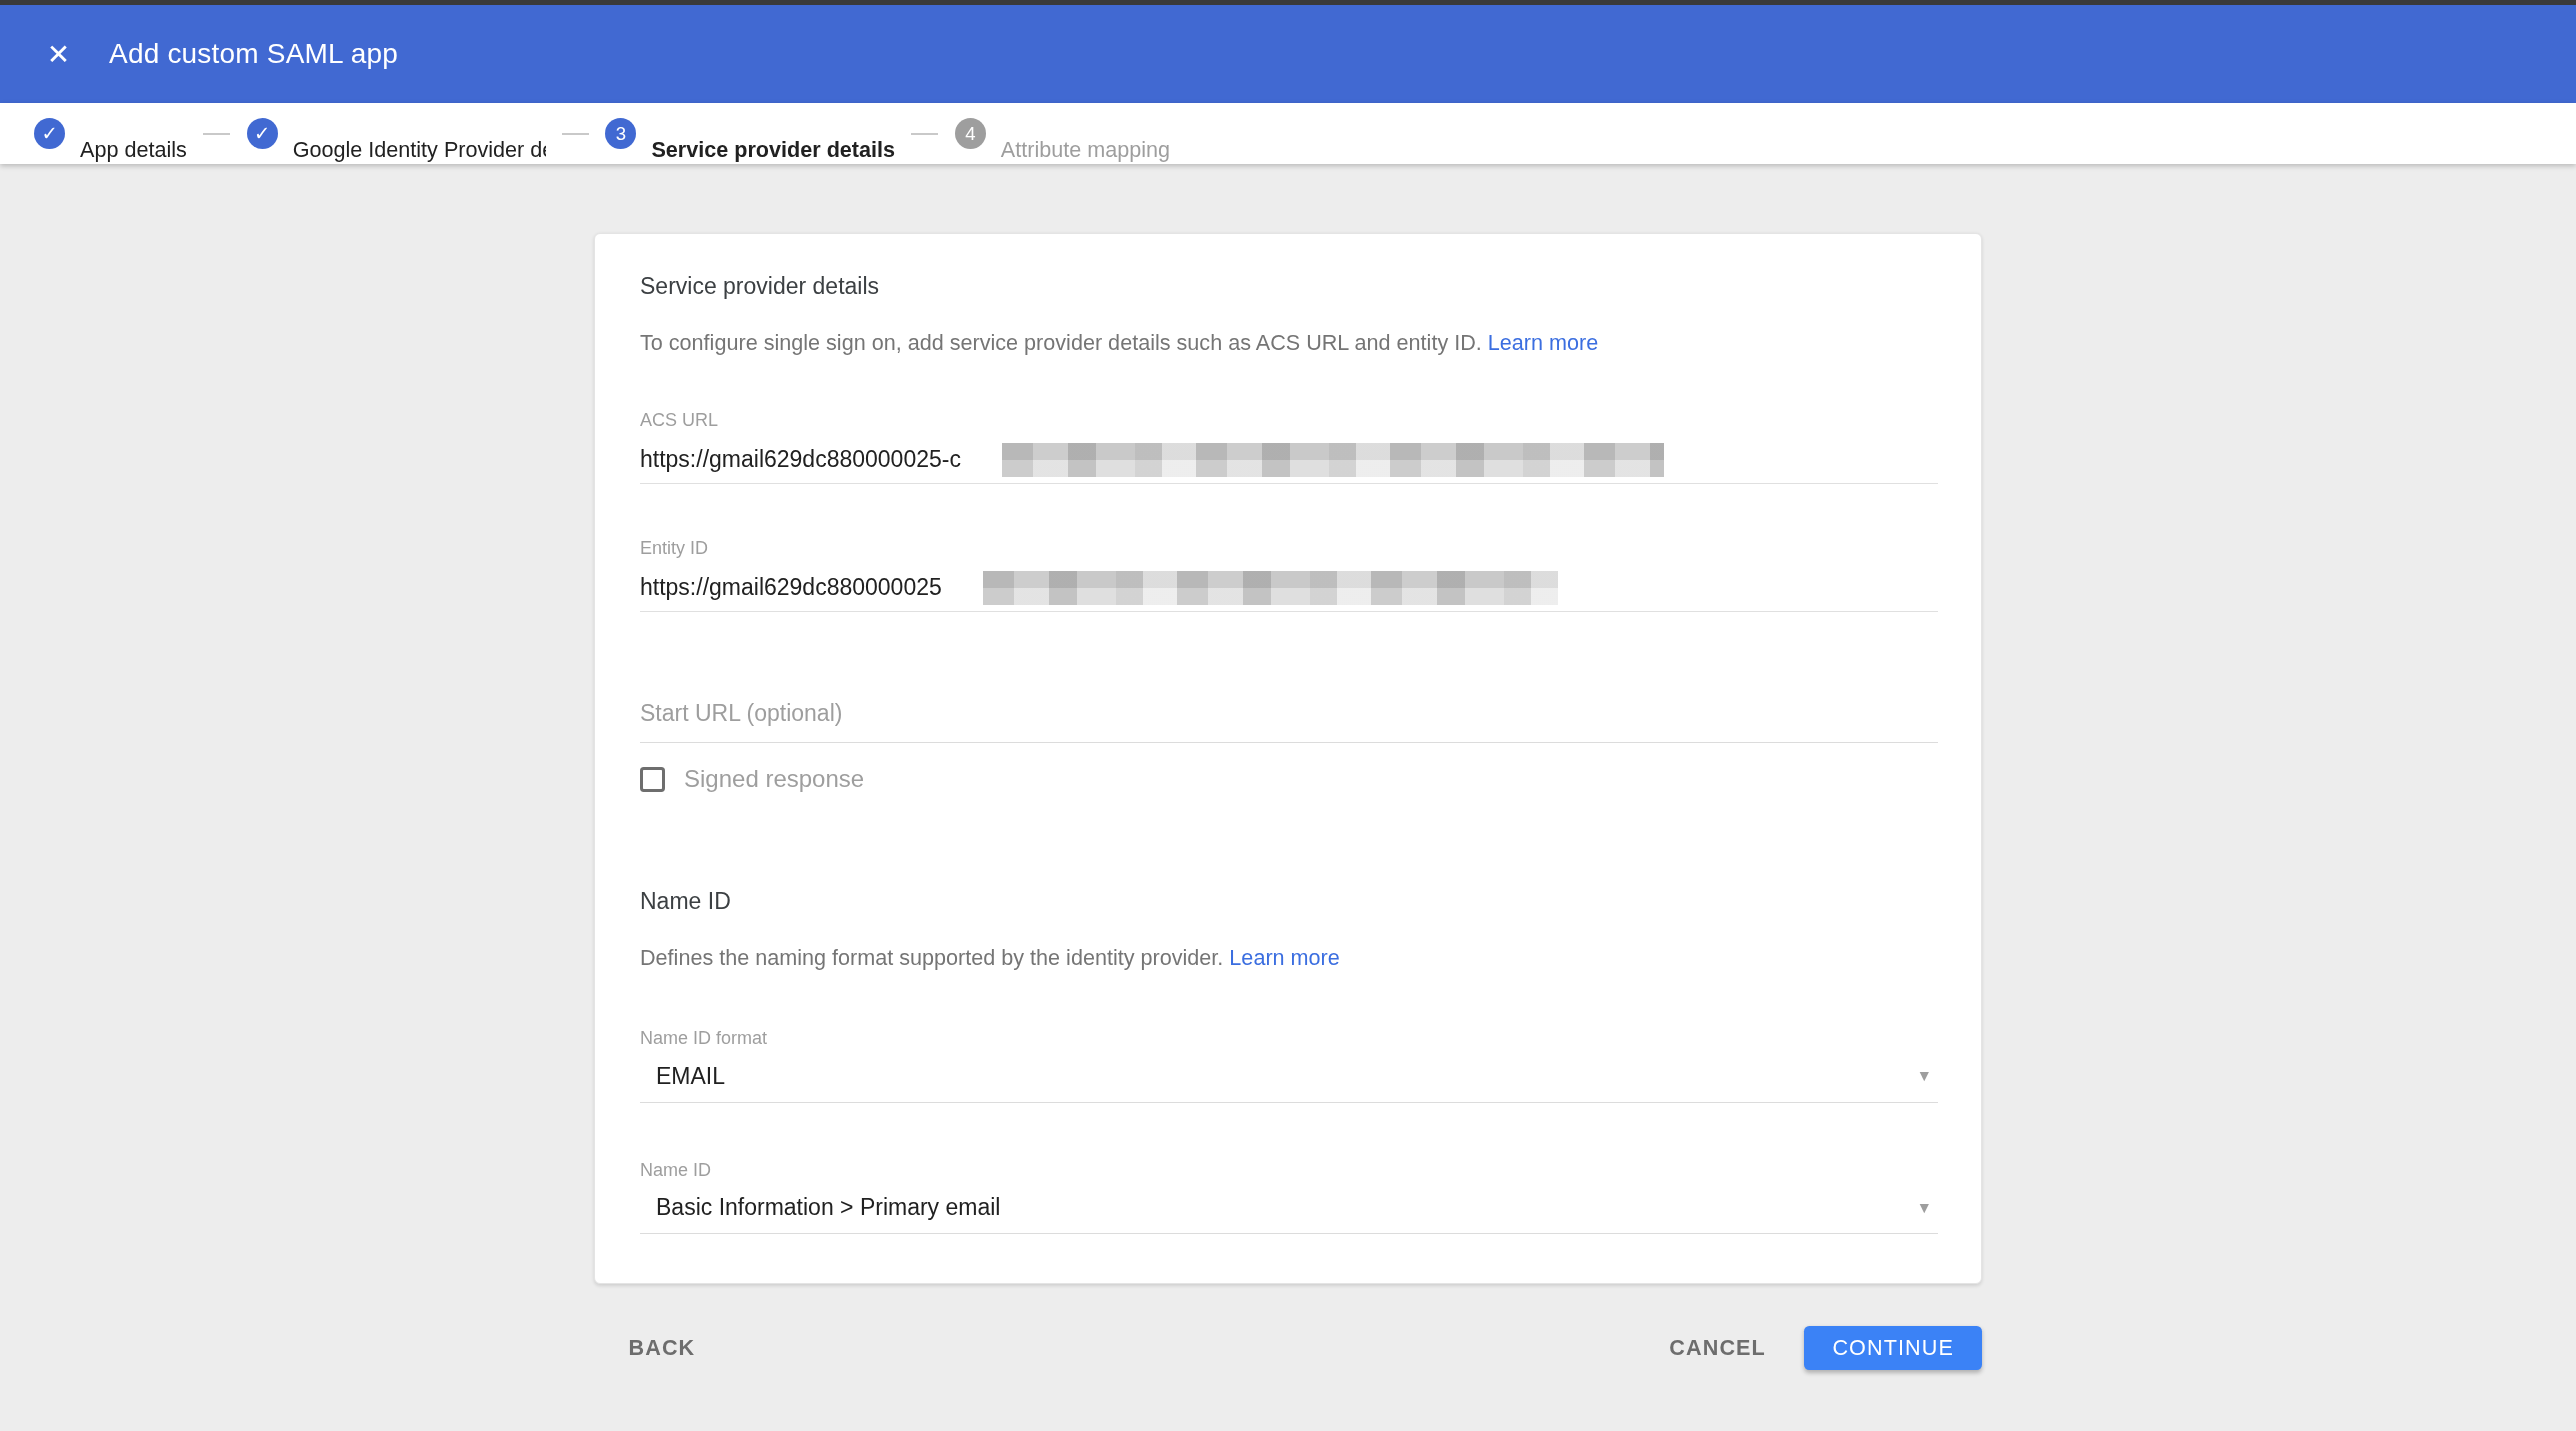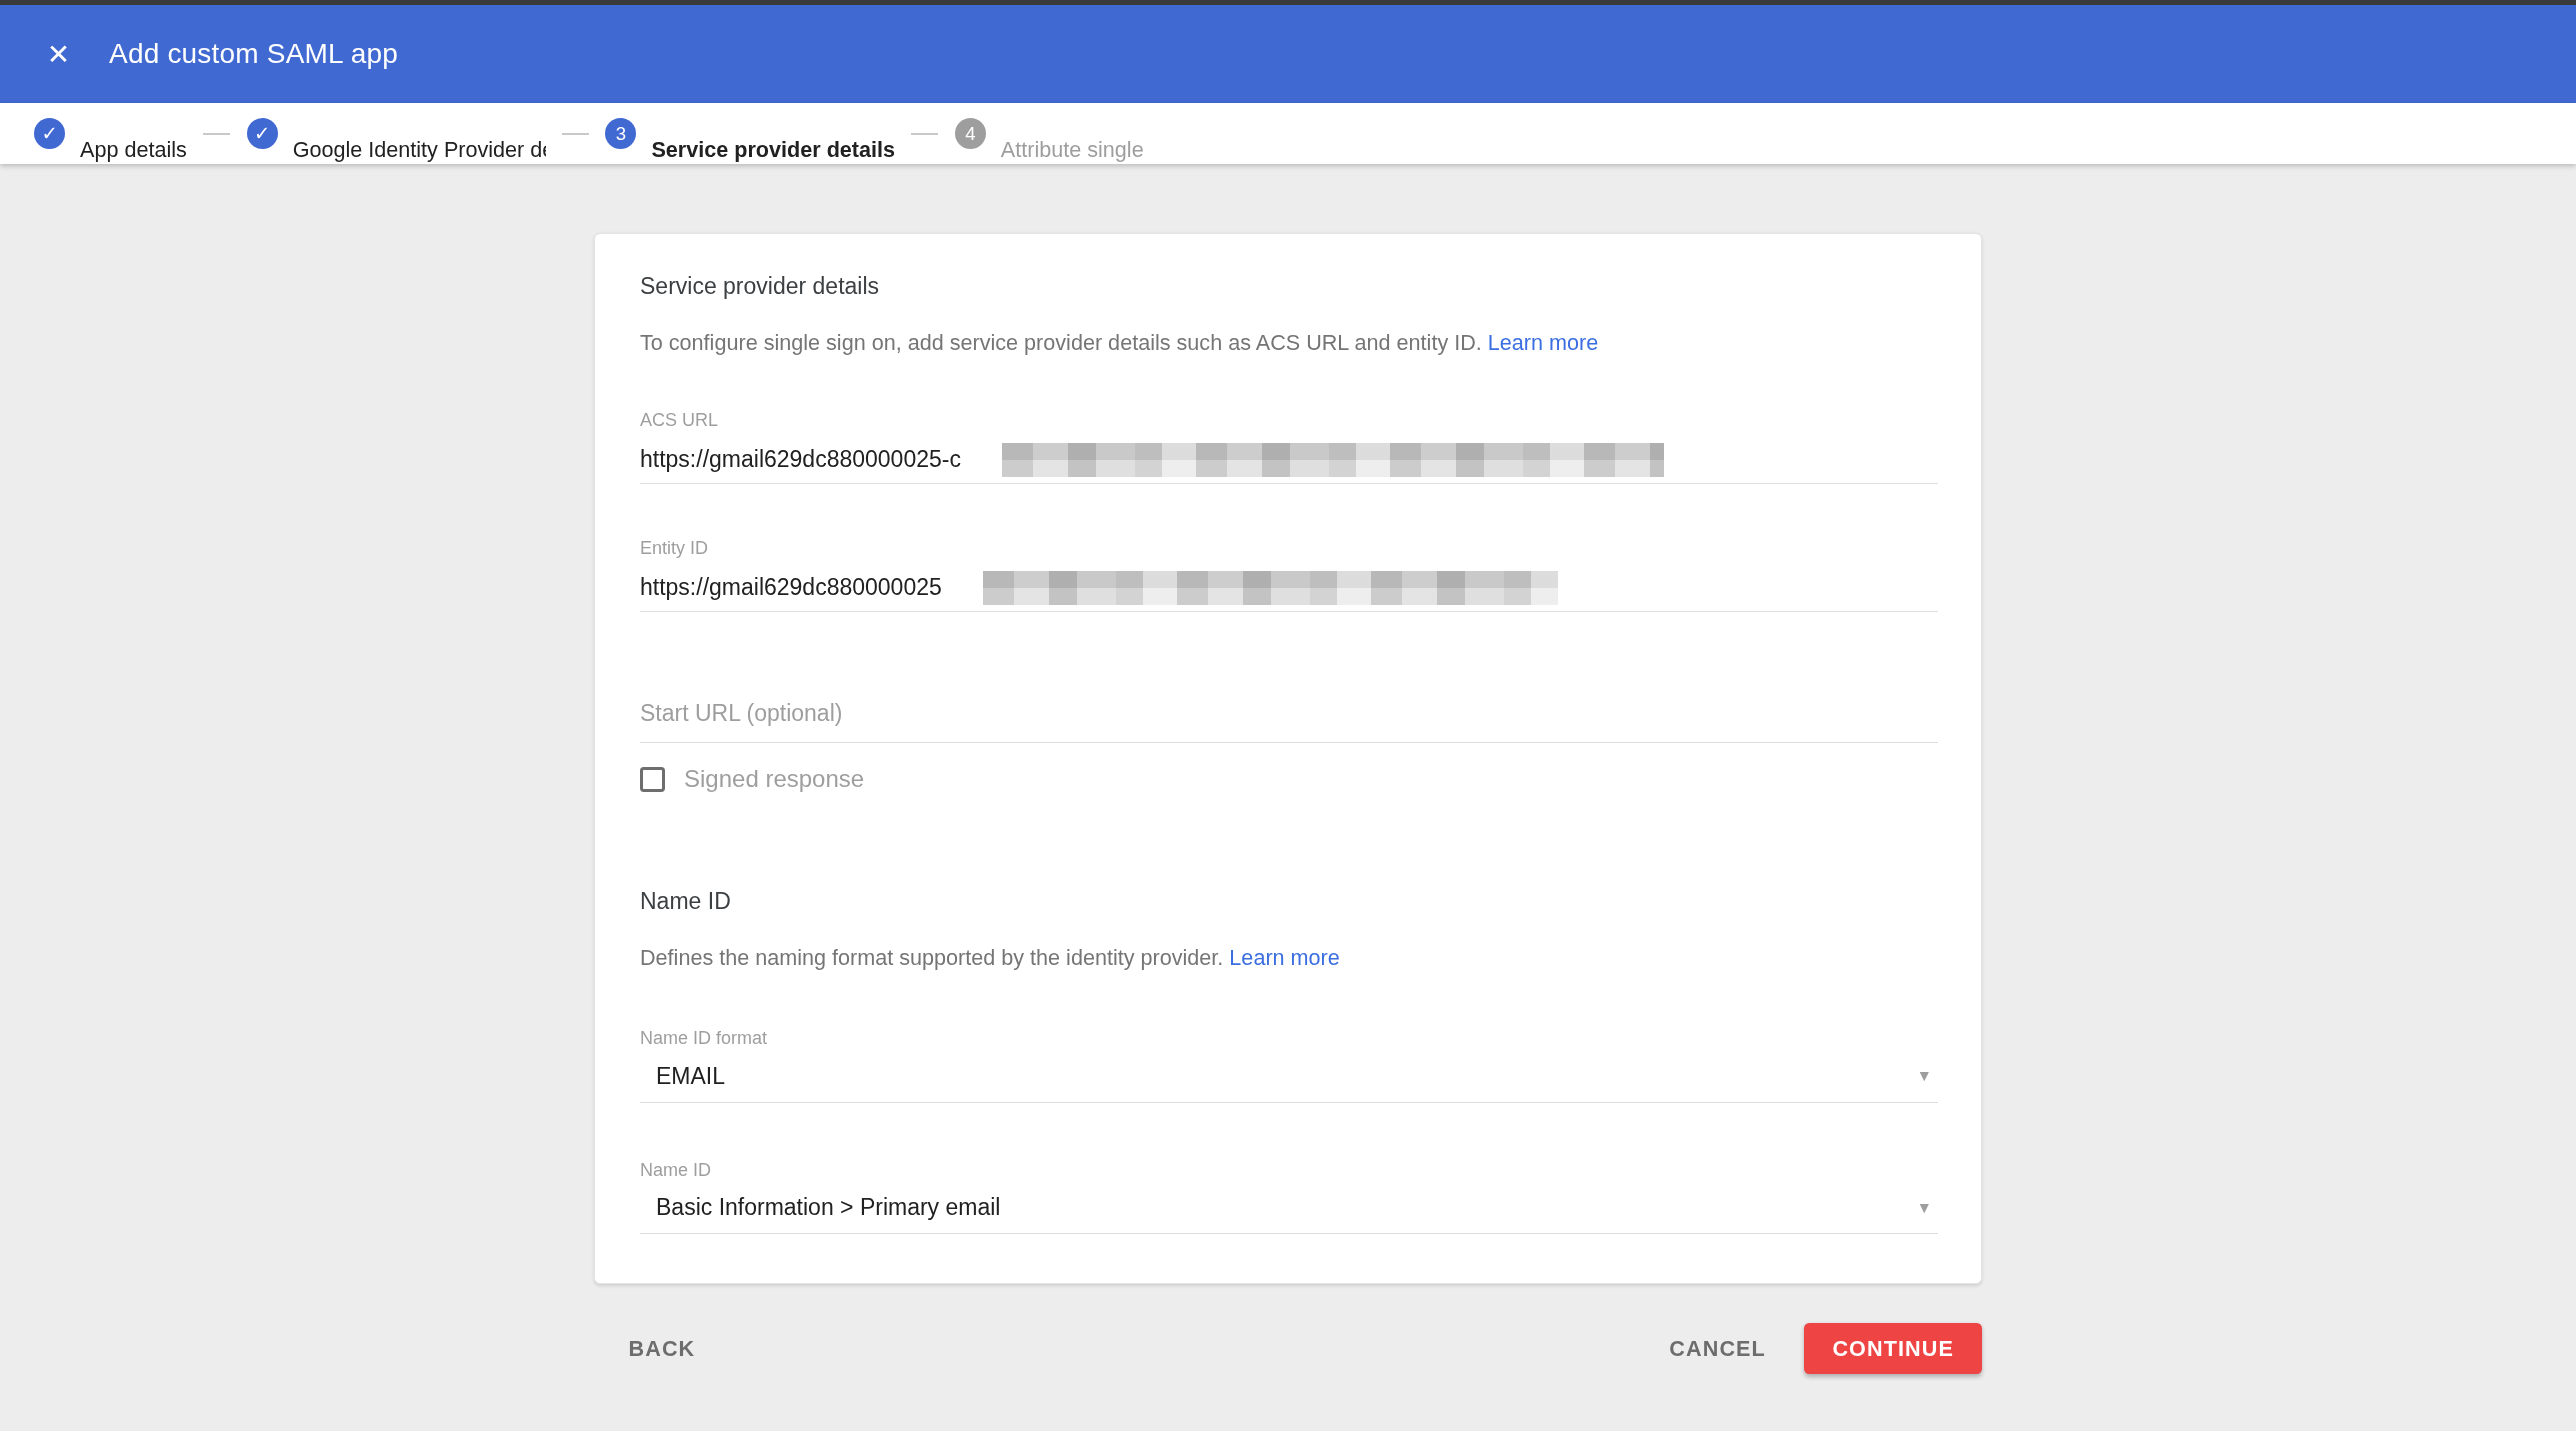--- a/index.html
+++ b/index.html
@@ -137,24 +137,24 @@
   .text-btn {
     font-size: 21.6px; color: #6d6d6d; font-weight: bold;
     letter-spacing: 1.1px; cursor: pointer;
     padding: 12px 7.5px; user-select: none; background: none; border: none;
     font-family: "Liberation Sans", "DejaVu Sans", sans-serif;
   }
   .btn-back { margin-left: 27px; }
   .spacer { flex: 1; }
   .btn-cancel { margin-right: 31px; }
   .btn-continue {
-    background: #ef4444; color: #ffffff;
-    font-size: 21.6px; font-weight: bold; letter-spacing: 1.1px;
+    background: #3b82f6; color: #ffffff;
+    font-size: 21.6px; font-weight: normal; letter-spacing: 1.1px;
     border: none; border-radius: 5.2px;
-    padding: 0 28px; height: 51px;
+    padding: 0 28px; height: 44px;
     box-shadow: 0 2.2px 4.5px rgba(0,0,0,0.25);
     cursor: pointer;
     font-family: "Liberation Sans", "DejaVu Sans", sans-serif;
   }
 </style>
 </head>
 <body>
 
 <div class="chrome-strip"></div>
 
@@ -185,21 +185,21 @@
 
   <div class="step">
     <div class="step-circle current">3</div>
     <div class="step-label current">Service provider details</div>
   </div>
 
   <div class="step-connector"></div>
 
   <div class="step">
     <div class="step-circle upcoming">4</div>
-    <div class="step-label upcoming">Attribute single</div>
+    <div class="step-label upcoming">Attribute mapping</div>
   </div>
 
 </div>
 
 <div class="main">
   <div class="card">
 
     <div class="section-title">Service provider details</div>
 
     <div class="section-desc">

